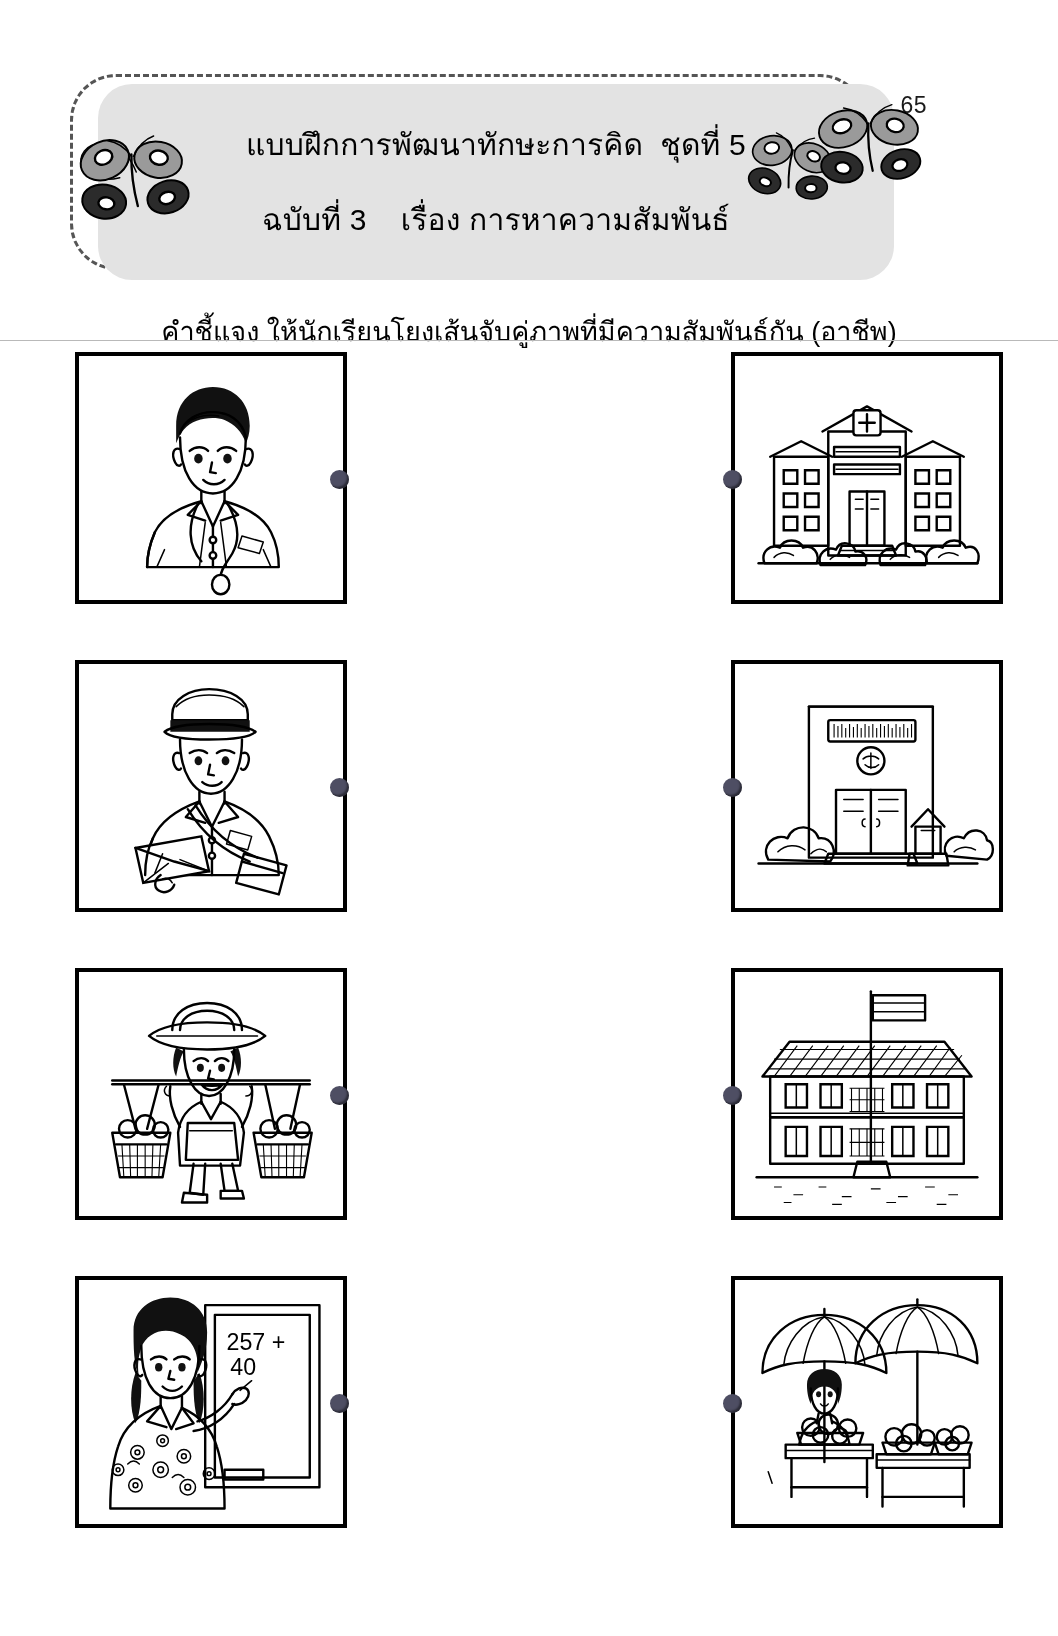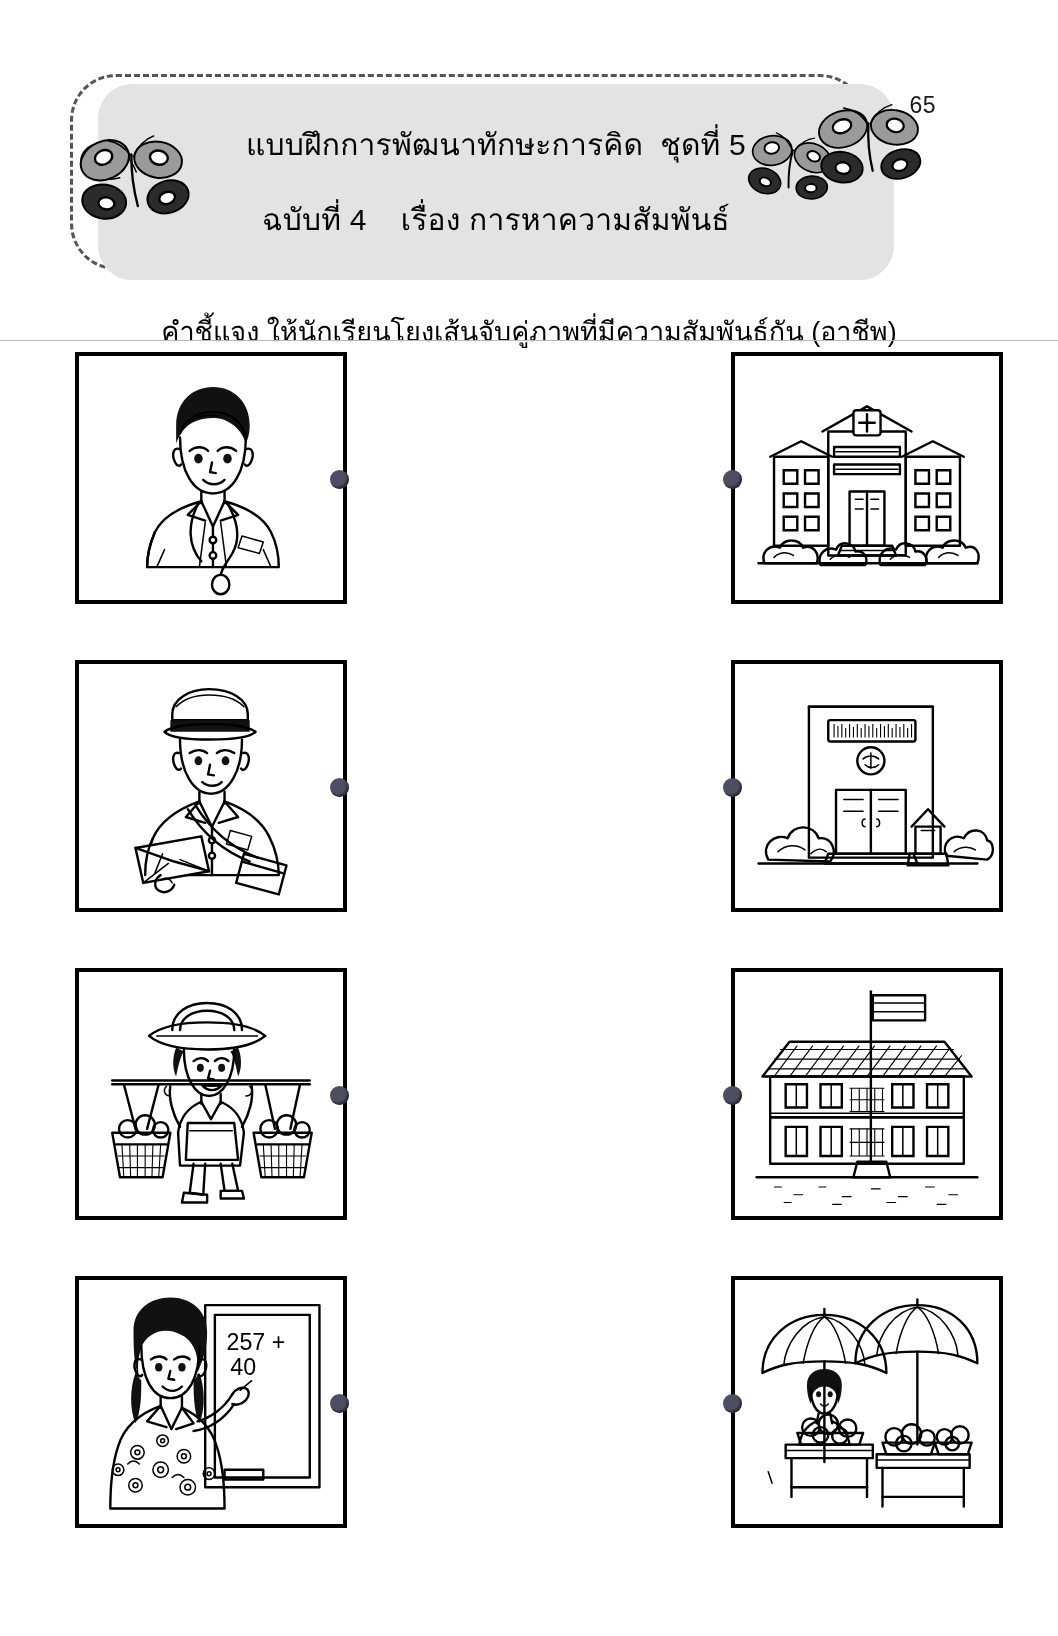--- a/index.html
+++ b/index.html
@@ -16,21 +16,21 @@
   }
   .page {
     position: absolute;
     inset: 0;
   }
 
   
   .page-number {
     position: absolute;
     top: 92px;
-    right: 122px;
+    right: 131px;
     font-size: 23px;
     color: #1a1a1a;
     letter-spacing: 0.5px;
   }
 
   
   .banner-wrap {
     position: absolute;
     left: 62px;
     top: 62px;
@@ -153,21 +153,21 @@
 <div class="page">
 
   <div class="page-number">65</div>
 
   <div class="banner-wrap">
     <div class="banner-dashed"></div>
     <div class="banner-fill"></div>
 
     <div class="banner-text">
       <div class="banner-line">แบบฝึกการพัฒนาทักษะการคิด  ชุดที่ 5</div>
-      <div class="banner-line">ฉบับที่ 4    เรื่อง การหาความสัมพันธ์</div>
+      <div class="banner-line">ฉบับที่ 3    เรื่อง การหาความสัมพันธ์</div>
     </div>
 
     <div class="butterfly bf-left">
       <svg class="art" viewBox="0 0 150 110" aria-hidden="true">
         <path class="ln-thin" d="M75 48 C70 30 60 18 44 16 C28 14 18 26 22 38 C26 50 44 54 58 52"></path>
         <ellipse class="fl-mid" cx="45" cy="33" rx="25" ry="19" transform="rotate(-18 45 33)"></ellipse>
         <ellipse class="fl-white" cx="44" cy="30" rx="9" ry="7" transform="rotate(-18 44 30)"></ellipse>
         <ellipse class="fl-dark" cx="40" cy="74" rx="22" ry="17" transform="rotate(14 40 74)"></ellipse>
         <ellipse class="fl-white" cx="42" cy="76" rx="8" ry="6" transform="rotate(14 42 76)"></ellipse>
         <ellipse class="fl-mid" cx="98" cy="38" rx="24" ry="18" transform="rotate(16 98 38)"></ellipse>

